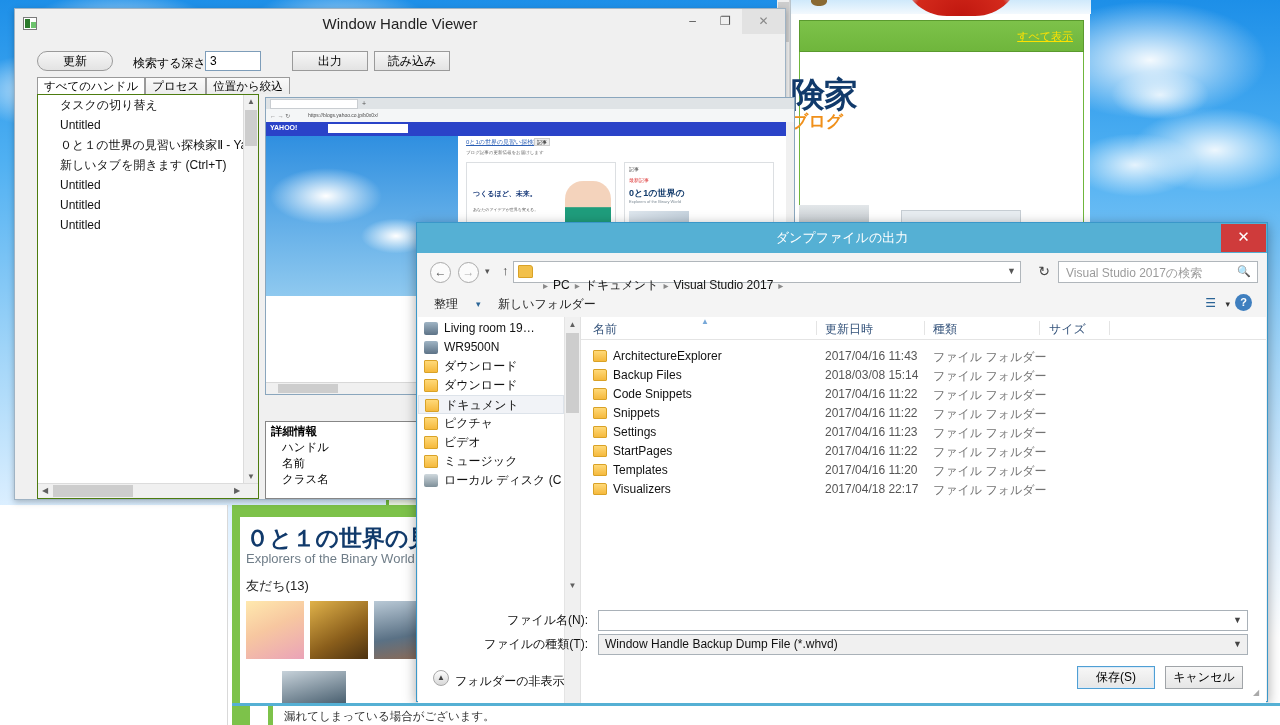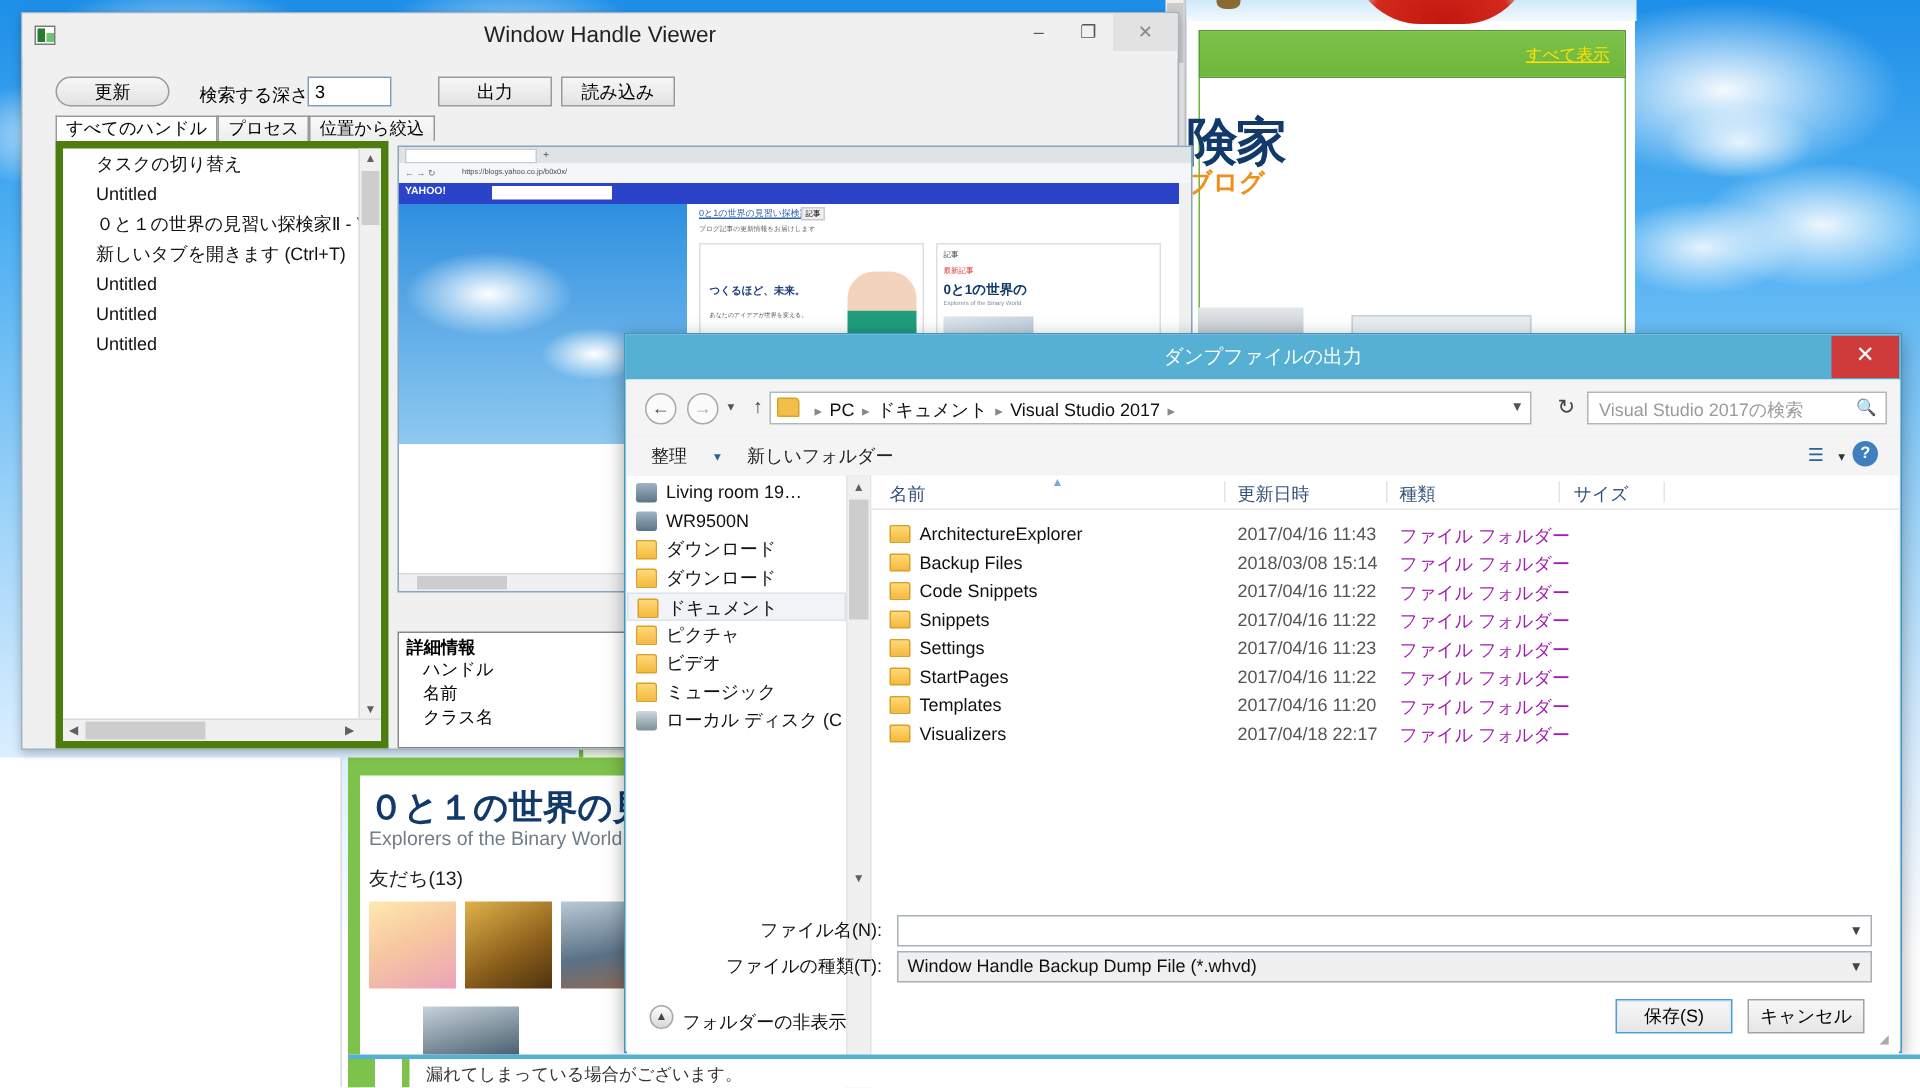--- a/index.html
+++ b/index.html
@@ -76,21 +76,21 @@
   #whv .toolrow{position:absolute;left:0;top:40px;width:100%;height:26px;}
   .w-btn{position:absolute;height:20px;background:linear-gradient(180deg,#f6f6f6,#e3e3e3);
      border:1px solid #9a9a9a;box-sizing:border-box;font-size:12px;text-align:center;line-height:18px;color:#000;}
   #whv .lbl{position:absolute;font-size:12px;color:#000;}
   .w-input{position:absolute;height:20px;background:#fff;border:1px solid #7e9db9;box-sizing:border-box;
      font-size:12px;padding:2px 4px;color:#000;}
   #whv .tabs{position:absolute;left:22px;top:68px;height:17px;}
   #whv .tab{display:inline-block;height:17px;line-height:16px;padding:0 6px;font-size:11.5px;
      border:1px solid #9a9a9a;border-bottom:none;background:linear-gradient(180deg,#fafafa,#ececec);box-sizing:border-box;}
   #whv .tab.active{background:#fff;}
-  #whv .listbox{position:absolute;left:22px;top:85px;width:222px;height:405px;background:#fff;border:5px solid #4d7c0f;box-sizing:border-box;}
+  #whv .listbox{position:absolute;left:22px;top:85px;width:222px;height:405px;background:#fff;border:1px solid #4d7c0f;box-sizing:border-box;}
   #whv .listbox .li{padding:1px 0 1px 22px;font-size:12px;line-height:18px;color:#111;white-space:nowrap;overflow:hidden;}
   #whv .vsb{position:absolute;right:0;top:0;width:14px;height:100%;background:#f0f0f0;border-left:1px solid #dcdcdc;}
   #whv .vsb .ar{position:absolute;left:0;width:14px;height:14px;text-align:center;line-height:14px;font-size:8px;color:#606060;}
   #whv .vsb .ar.up{top:0;}
   #whv .vsb .ar.dn{bottom:14px;}
   #whv .vsb .th{position:absolute;left:1px;top:15px;width:12px;height:36px;background:#cdcdcd;}
   #whv .hsb{position:absolute;left:0;bottom:0;width:100%;height:14px;background:#f0f0f0;border-top:1px solid #dcdcdc;}
   #whv .hsb .ar{position:absolute;top:0;width:14px;height:14px;text-align:center;line-height:14px;font-size:8px;color:#606060;}
   #whv .hsb .th{position:absolute;left:15px;top:1px;width:80px;height:12px;background:#cdcdcd;}
   #whv .preview{position:absolute;left:250px;top:88px;width:530px;height:298px;background:#e8eef4;border:1px solid #8aa6bd;box-sizing:border-box;overflow:hidden;}
@@ -139,21 +139,21 @@
        border:1px solid #3a97c9;box-sizing:border-box;box-shadow:0 3px 12px rgba(0,0,0,.35);}
   #dlg .title{position:absolute;left:0;top:0;width:100%;height:30px;background:#55b0d4;}
   #dlg .title .t{position:absolute;left:0;top:0;width:100%;line-height:30px;text-align:center;font-size:13px;color:#fff;}
   #dlg .title .x{position:absolute;right:1px;top:1px;width:45px;height:28px;background:#cf3b3b;color:#fff;
       text-align:center;line-height:26px;font-size:15px;}
   #dlg .navrow{position:absolute;left:1px;top:30px;right:1px;height:38px;background:#f4f4f4;border-bottom:1px solid #e0e0e0;}
   .circbtn{position:absolute;top:9px;width:21px;height:21px;border-radius:50%;border:1px solid #a9a9a9;
      box-sizing:border-box;text-align:center;line-height:19px;font-size:12px;color:#4a4a4a;background:#fbfbfb;}
   #dlg .crumbbar{position:absolute;left:95px;top:8px;right:245px;height:22px;background:#fff;border:1px solid #b0b6bb;box-sizing:border-box;}
   #dlg .crumbbar .folder{position:absolute;left:4px;top:3px;width:15px;height:13px;background:#f2c04a;border:1px solid #d9a227;box-sizing:border-box;border-radius:1px 3px 1px 1px;}
-  #dlg .crumbbar .crumbs{position:absolute;left:24px;top:3px;font-size:12px;color:#111;white-space:nowrap;}
+  #dlg .crumbbar .crumbs{position:absolute;left:24px;top:15px;font-size:12px;color:#111;white-space:nowrap;}
   #dlg .crumbbar .crumbs .sep{color:#888;padding:0 5px;font-size:10px;}
   #dlg .crumbbar .vdd{position:absolute;right:4px;top:4px;font-size:9px;color:#555;}
   #dlg .refresh{position:absolute;right:216px;top:10px;font-size:14px;color:#444;}
   #dlg .search{position:absolute;right:8px;top:8px;width:200px;height:22px;background:#fff;border:1px solid #b0b6bb;box-sizing:border-box;}
   #dlg .search .ph{position:absolute;left:7px;top:3px;font-size:12px;color:#9b9b9b;}
   #dlg .search .mag{position:absolute;right:6px;top:3px;font-size:11px;color:#555;}
   #dlg .cmdrow{position:absolute;left:1px;top:68px;right:1px;height:26px;background:#f4f4f4;border-bottom:1px solid #dcdcdc;}
   #dlg .cmdrow .item{position:absolute;top:5px;font-size:12px;color:#222;}
   #dlg .cmdrow .viewicon{position:absolute;right:50px;top:5px;font-size:12px;color:#2a6496;}
   #dlg .cmdrow .helpicon{position:absolute;right:14px;top:3px;width:17px;height:17px;border-radius:50%;
@@ -168,21 +168,21 @@
   #dlg .navsb .th{position:absolute;left:1px;top:16px;width:13px;height:80px;background:#cdcdcd;}
   #dlg .listpane{position:absolute;left:162px;top:0;right:0;bottom:0;background:#fff;border-left:1px solid #e1e1e1;}
   #dlg .hdr{position:absolute;left:0;top:0;width:100%;height:22px;border-bottom:1px solid #e4e4e4;background:#fff;}
   #dlg .hdr .h{position:absolute;top:4px;font-size:12px;color:#33527a;}
   #dlg .hdr .div{position:absolute;top:4px;width:1px;height:14px;background:#e4e4e4;}
   #dlg .hdr .sortcaret{position:absolute;left:120px;top:0px;font-size:8px;color:#77a8d8;}
   #dlg .row{position:absolute;left:0;width:100%;height:19px;font-size:12px;}
   #dlg .row .fi{position:absolute;left:12px;top:3px;width:14px;height:12px;}
   #dlg .row .nm{position:absolute;left:32px;top:2px;color:#111;}
   #dlg .row .dt{position:absolute;left:244px;top:2px;color:#555;}
-  #dlg .row .ty{position:absolute;left:352px;top:2px;color:#a21caf;}
+  #dlg .row .ty{position:absolute;left:352px;top:2px;color:#737373;}
   .folder-ico{background:linear-gradient(180deg,#ffd978,#f5b93d);border:1px solid #d9a227;box-sizing:border-box;border-radius:1px 2px 1px 1px;}
   #dlg .fnrow{position:absolute;left:1px;top:385px;right:1px;height:24px;}
   #dlg .ftrow{position:absolute;left:1px;top:409px;right:1px;height:24px;}
   #dlg .flabel{position:absolute;left:60px;top:4px;width:110px;text-align:right;font-size:12px;color:#111;}
   #dlg .fbox{position:absolute;left:180px;right:18px;top:2px;height:21px;background:#fff;border:1px solid #a9b1b8;box-sizing:border-box;}
   #dlg .fbox.combo{background:#f0f0f0;}
   #dlg .fbox .val{position:absolute;left:6px;top:2px;font-size:12px;color:#111;}
   #dlg .fbox .caret{position:absolute;right:5px;top:4px;font-size:9px;color:#444;}
   .dlgbtn{position:absolute;height:23px;width:78px;background:linear-gradient(180deg,#f7f7f7,#e6e6e6);
      border:1px solid #a0a4a8;box-sizing:border-box;font-size:12px;text-align:center;line-height:21px;color:#000;}

